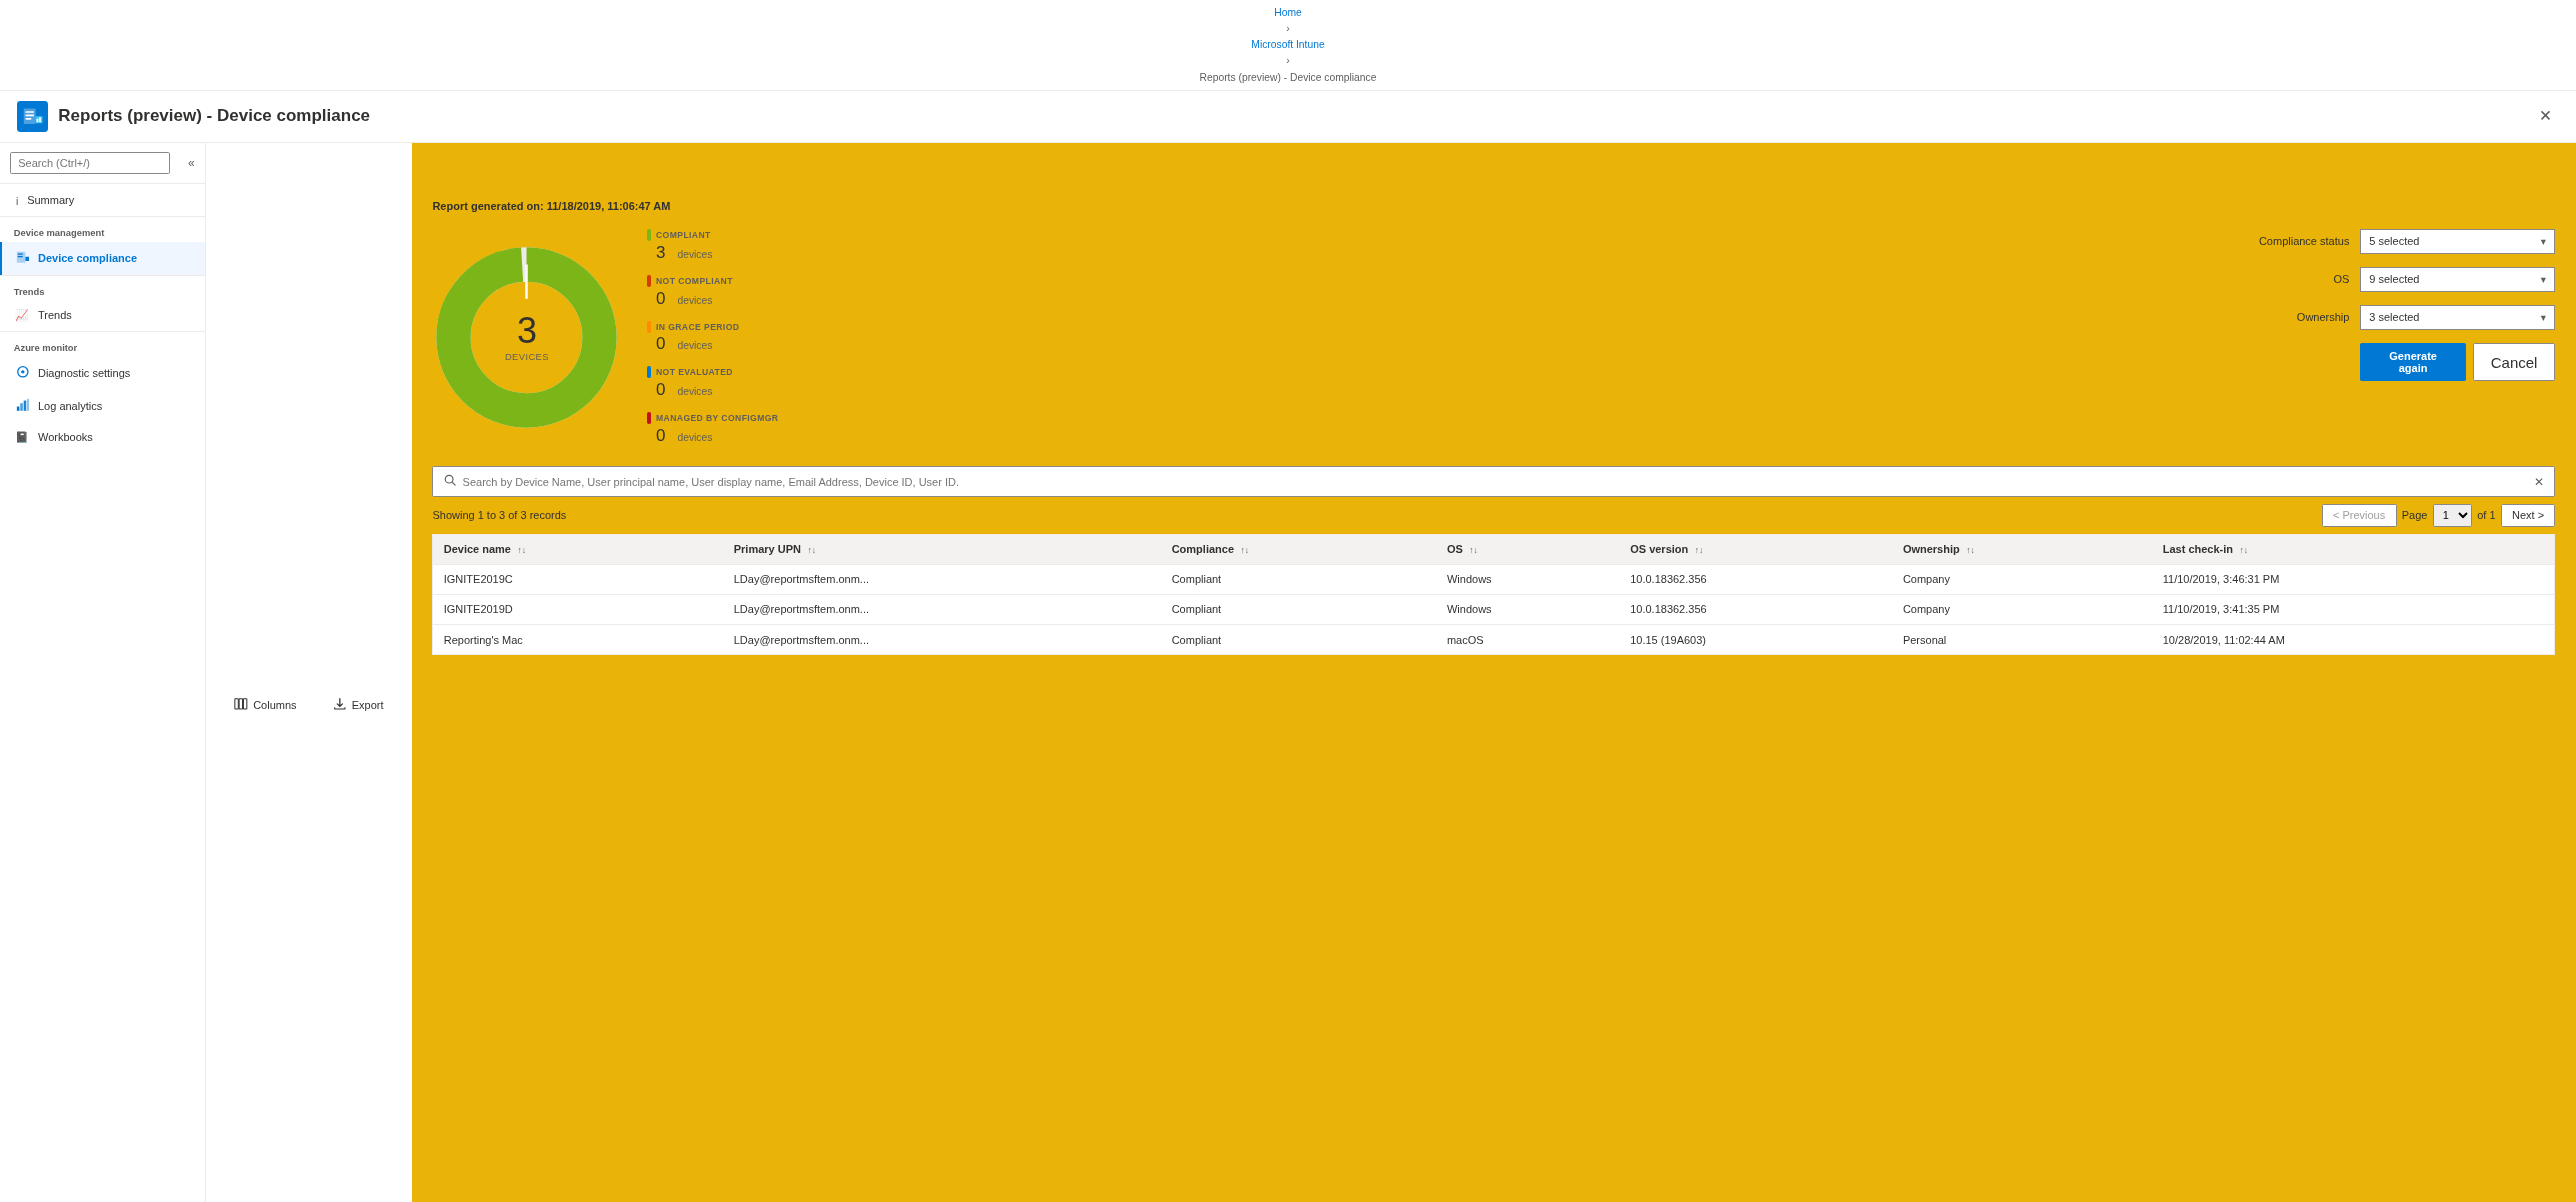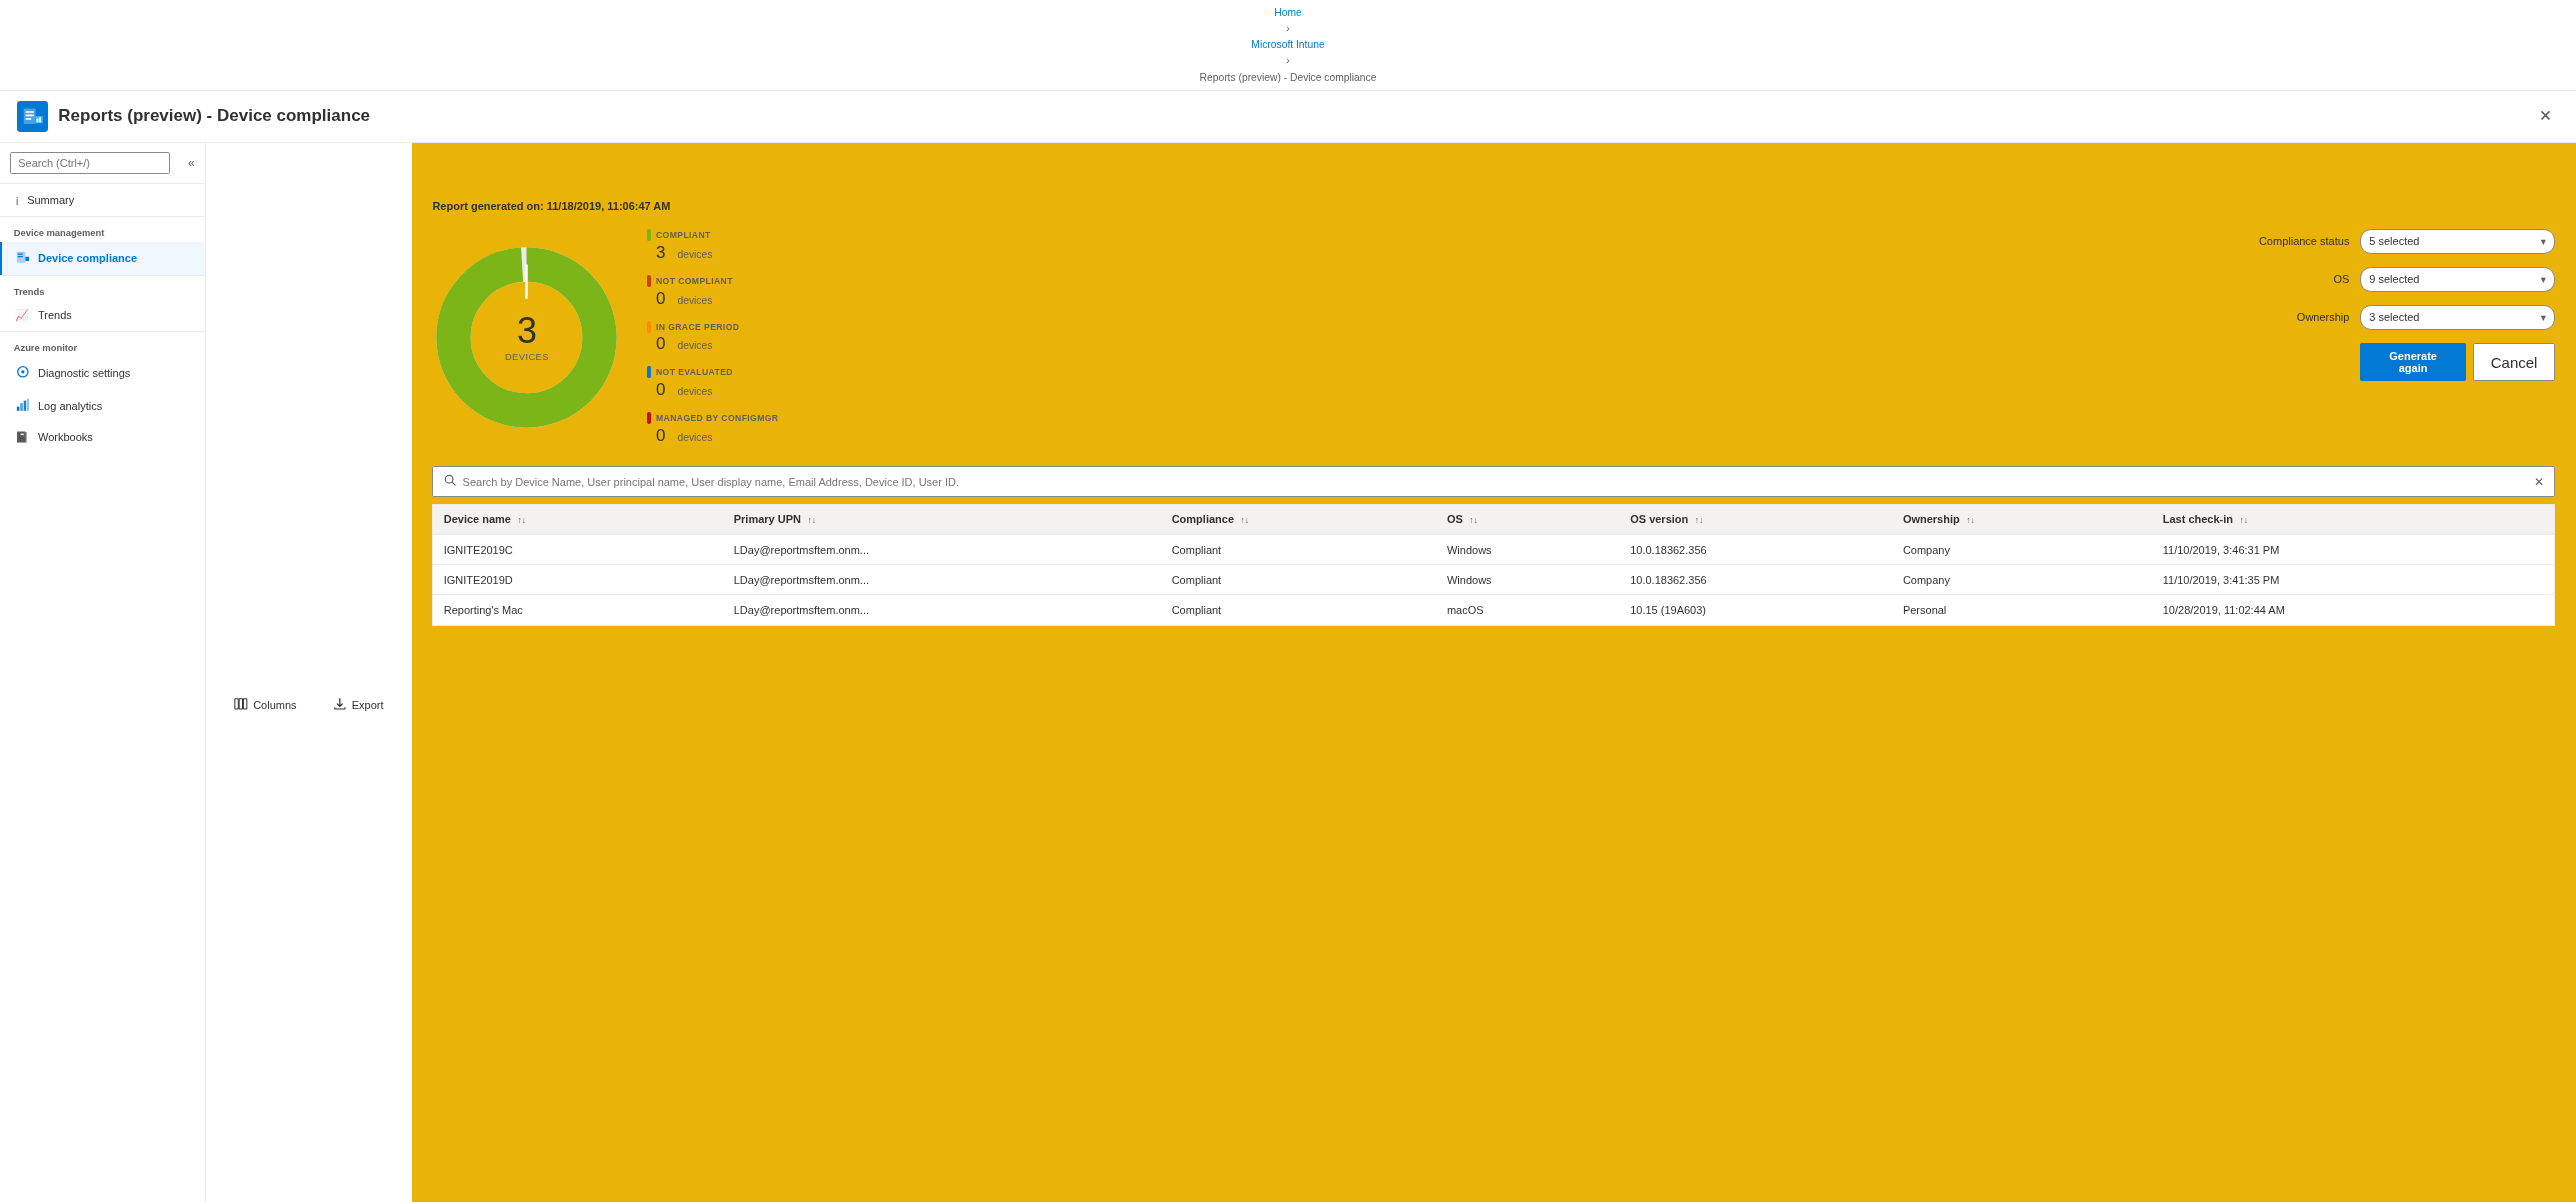--- a/index.html
+++ b/index.html
@@ -187,21 +187,21 @@
     .filter-label {
       font-size: 11px;
       color: #323130;
       width: 120px;
       text-align: right;
       flex-shrink: 0;
     }
     .filter-dropdown {
       flex: 1;
       border: 0.9px solid #8a8886;
-      border-radius: 11px;
+      border-radius: 0;
       padding: 5.2px 8.6px;
       font-size: 11px;
       background: #fff;
       display: flex;
       align-items: flex-start;
       justify-content: space-between;
       cursor: pointer;
       min-width: 172px;
     }
     .dropdown-arrow { color: #605e5c; font-size: 10.3px; }
@@ -532,20 +532,32 @@
         <span style="color:#605e5c;">
           <svg width="12" height="12" viewBox="0 0 14 14">
             <circle cx="6" cy="6" r="4.5" fill="none" stroke="#605e5c" stroke-width="1.4"></circle>
             <line x1="9.5" y1="9.5" x2="13" y2="13" stroke="#605e5c" stroke-width="1.4" stroke-linecap="round"></line>
           </svg>
         </span>
         <input type="text" placeholder="Search by Device Name, User principal name, User display name, Email Address, Device ID, User ID." style="">
         <span class="search-clear">✕</span>
       </div>
 
+      <div class="table-meta-row">
+        <span class="records-count">Showing 1 to 3 of 3 records</span>
+        <div class="pagination">
+          <button class="page-nav-btn disabled">&lt; Previous</button>
+          <span>Page</span>
+          <select class="page-select">
+            <option>1</option>
+          </select>
+          <span>of 1</span>
+          <button class="page-nav-btn">Next &gt;</button>
+        </div>
+      </div>
 
       <table class="data-table">
         <thead>
           <tr>
             <th>
               Device name <span class="sort-icon">↑↓</span>
             </th>
             <th>
               Primary UPN <span class="sort-icon">↑↓</span>
             </th>

